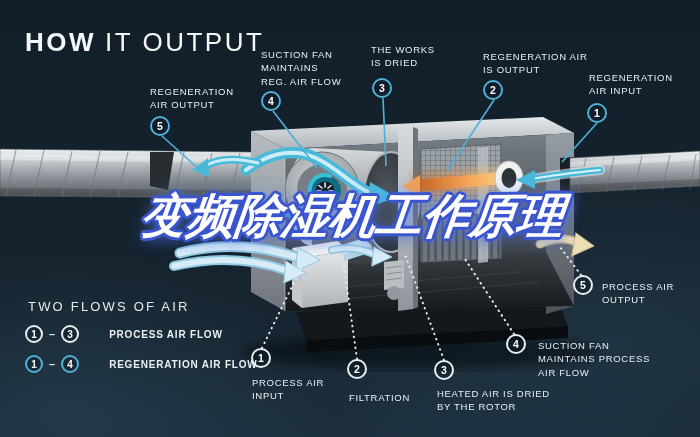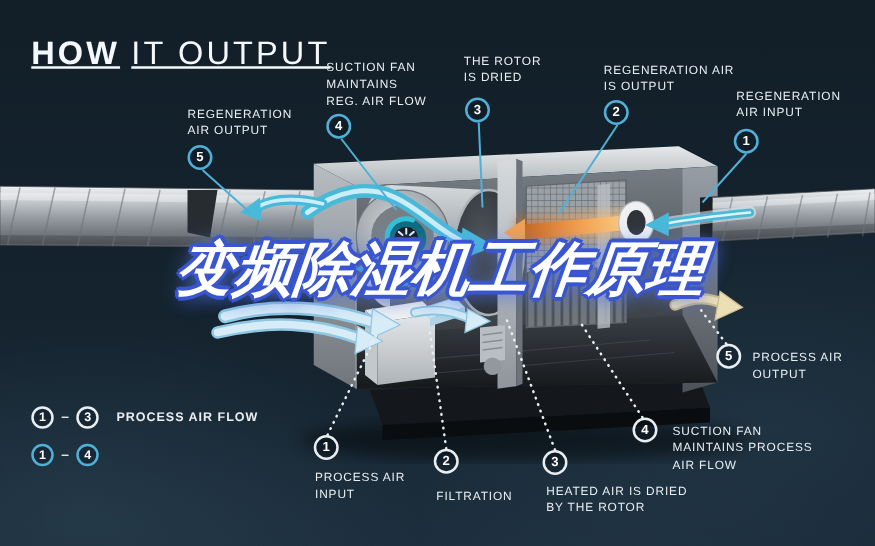--- a/index.html
+++ b/index.html
@@ -6,35 +6,35 @@
   .stage{
     position:relative;width:700px;height:437px;overflow:hidden;
     font-family:"Liberation Sans",sans-serif;
     background:
       radial-gradient(ellipse 430px 250px at 10% 95%, rgba(64,98,120,.30), transparent 62%),
       radial-gradient(ellipse 520px 300px at 88% 78%, rgba(56,90,112,.26), transparent 62%),
       radial-gradient(ellipse 500px 240px at 55% 108%, rgba(50,80,100,.22), transparent 65%),
       linear-gradient(180deg,#121f29 0%,#15232e 55%,#182835 100%);
   }
   svg.art{position:absolute;left:0;top:0;}
-  .title{position:absolute;left:25px;top:27px;display:flex;gap:9px;color:#f4f8fa;font-size:26px;letter-spacing:2.5px;text-decoration:underline;}
+  .title{position:absolute;left:25px;top:27px;display:flex;gap:9px;color:#f4f8fa;font-size:26px;letter-spacing:2.5px;}
   .title .b{font-weight:700}
   .title .l{font-weight:300}
   .lbl{position:absolute;font-weight:400;font-size:9.5px;line-height:1.42;letter-spacing:.7px;color:#e9eff3;white-space:pre-line;}
   .co{position:absolute;width:20px;height:20px;border-radius:50%;box-sizing:border-box;
       display:flex;align-items:center;justify-content:center;font-weight:700;font-size:10.5px;color:#fff;
       background:rgba(11,24,33,.35);}
   .co.b{border:2px solid #4fb0d8;}
   .co.w{border:2px solid #e8eef2;}
   .co.s{width:18px;height:18px;font-size:10px;}
   .legend-title{position:absolute;left:28px;top:299px;font-weight:500;font-size:13px;letter-spacing:2.2px;color:#e3eaef;}
   .legend-row{position:absolute;left:25px;display:flex;align-items:center;gap:6px;}
   .legend-row .co{position:static;}
   .legend-row .dash{color:#dfe6ea;font-weight:700;font-size:11px;}
-  .legend-row .lg-lbl{margin-left:8px;font-weight:700;font-size:10px;letter-spacing:.8px;color:#e9eff3;}
+  .legend-row .lg-lbl{margin-left:24px;font-weight:700;font-size:10px;letter-spacing:.8px;color:#e9eff3;}
   .banner{
     position:absolute;left:141px;top:192px;z-index:5;
     font-family:"DejaVu Sans",sans-serif;font-weight:900;font-style:italic;font-size:47px;line-height:1;
     transform:skewX(-6deg);color:#ffffff;white-space:nowrap;
     text-shadow:
       3px 0 0 #3a55d0,-3px 0 0 #3a55d0,0 3px 0 #3a55d0,0 -3px 0 #3a55d0,
       2px 2px 0 #3a55d0,-2px -2px 0 #3a55d0,2px -2px 0 #3a55d0,-2px 2px 0 #3a55d0,
       0 0 16px rgba(110,150,255,.85),5px 6px 12px rgba(40,70,200,.55);
   }
 </style>
@@ -260,21 +260,21 @@
 
   <div class="lbl" style="left:150px;top:85px;">REGENERATION
 AIR OUTPUT</div>
   <div class="co b" style="left:150px;top:116px;">5</div>
 
   <div class="lbl" style="left:261px;top:48px;">SUCTION FAN
 MAINTAINS
 REG. AIR FLOW</div>
   <div class="co b" style="left:261px;top:91px;">4</div>
 
-  <div class="lbl" style="left:371px;top:43px;">THE ROTOR
+  <div class="lbl" style="left:371px;top:43px;">THE WORKS
 IS DRIED</div>
   <div class="co b" style="left:372px;top:78px;">3</div>
 
   <div class="lbl" style="left:483px;top:50px;">REGENERATION AIR
 IS OUTPUT</div>
   <div class="co b" style="left:483px;top:80px;">2</div>
 
   <div class="lbl" style="left:589px;top:71px;">REGENERATION
 AIR INPUT</div>
   <div class="co b" style="left:587px;top:103px;">1</div>
@@ -292,27 +292,29 @@
 
   <div class="co w" style="left:506px;top:334px;">4</div>
   <div class="lbl" style="left:538px;top:339px;">SUCTION FAN
 MAINTAINS PROCESS
 AIR FLOW</div>
 
   <div class="co w" style="left:573px;top:275px;">5</div>
   <div class="lbl" style="left:602px;top:280px;">PROCESS AIR
 OUTPUT</div>
 
+  <div class="legend-title">TWO FLOWS OF AIR</div>
   <div class="legend-row" style="top:325px;">
     <div class="co w s">1</div>
     <span class="dash">–</span>
     <div class="co w s">3</div>
     <span class="lg-lbl">PROCESS AIR FLOW</span>
   </div>
   <div class="legend-row" style="top:355px;">
     <div class="co b s">1</div>
     <span class="dash">–</span>
     <div class="co b s">4</div>
+    <span class="lg-lbl">REGENERATION AIR FLOW</span>
   </div>
 
   <div class="banner">变频除湿机工作原理</div>
 
 </div>
 
 </body></html>

